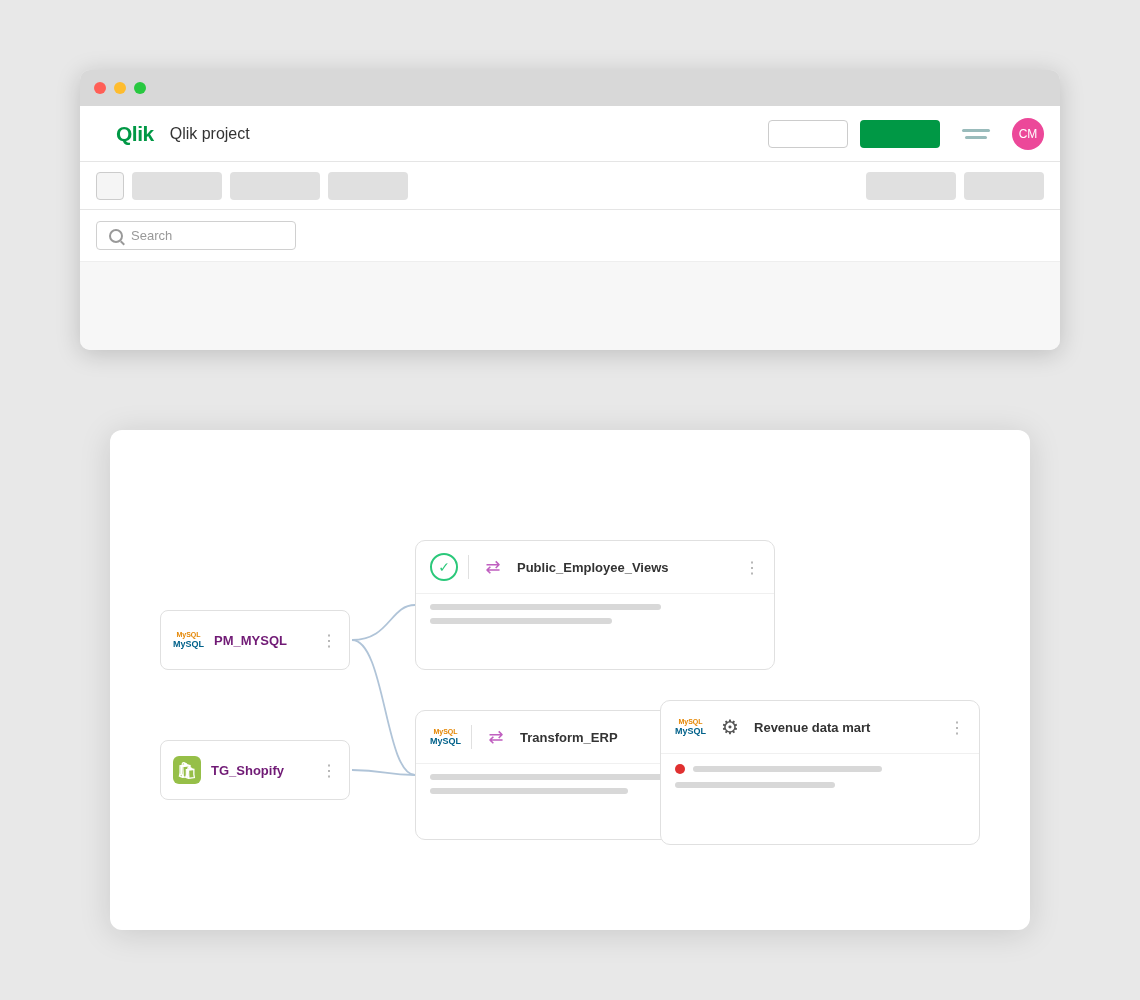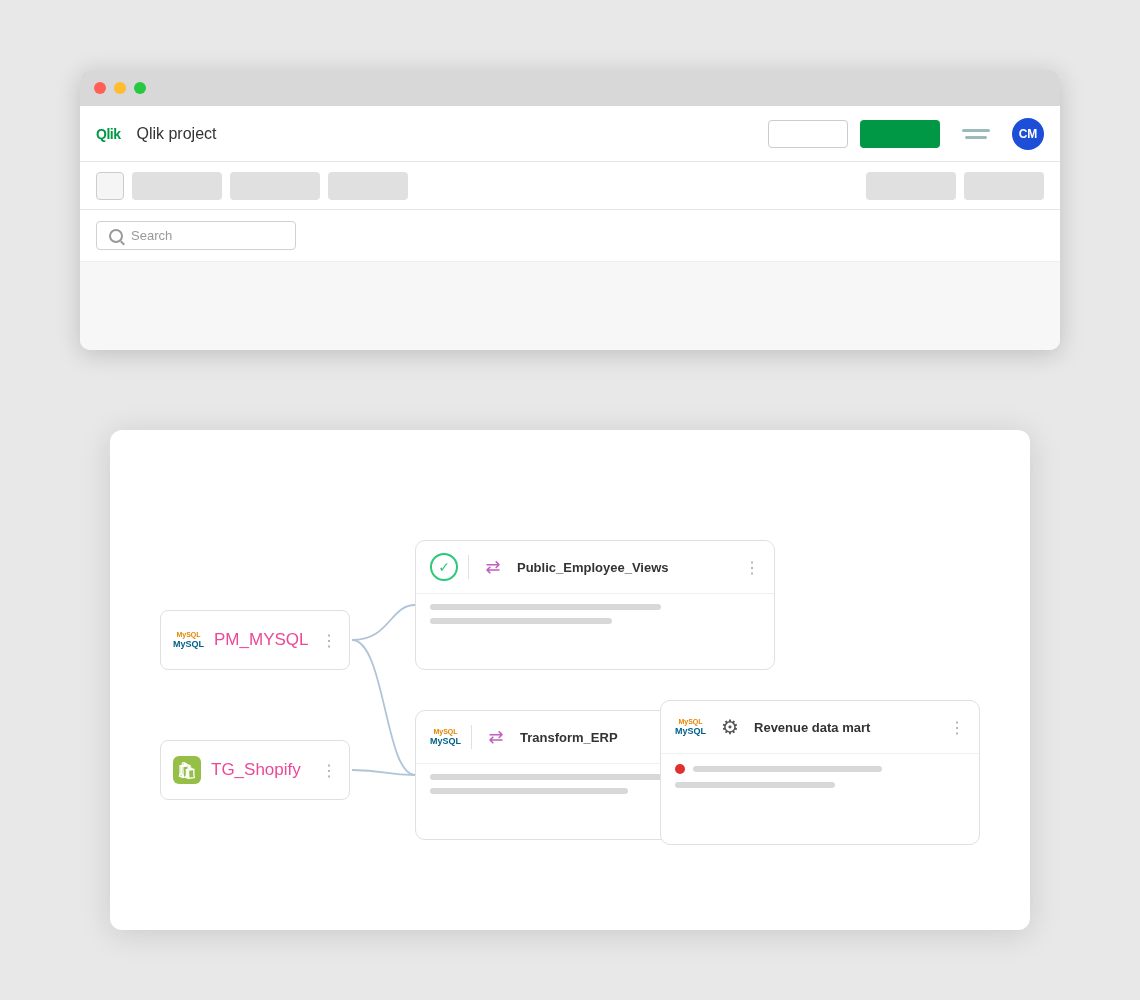--- a/index.html
+++ b/index.html
@@ -67,24 +67,25 @@
       gap: 12px;
     }
 
     .qlik-logo {
       display: flex;
       align-items: center;
       gap: 4px;
     }
 
     .qlik-logo-text {
-      font-size: 14px;
+      font-size: 21px;
       font-weight: 700;
       color: #009845;
       letter-spacing: -0.5px;
+      margin-left: 20px;
     }
 
     .app-title {
       font-size: 16px;
       color: #333;
       font-weight: 500;
       margin-left: 4px;
     }
 
     .header-spacer { flex: 1; }
@@ -118,27 +119,27 @@
     .header-line {
       height: 3px;
       background: #9bb;
       border-radius: 2px;
     }
 
     .header-avatar {
       width: 32px;
       height: 32px;
       border-radius: 50%;
-      background: #1d4ed8;
+      background: #ec4899;
       display: flex;
       align-items: center;
       justify-content: center;
       color: white;
       font-size: 12px;
-      font-weight: 700;
+      font-weight: 400;
     }
 
     
     .app-toolbar {
       background: white;
       height: 48px;
       display: flex;
       align-items: center;
       padding: 0 16px;
       border-bottom: 1px solid #e5e5e5;
@@ -426,23 +427,23 @@
       position: absolute;
       top: 0;
       left: 0;
       width: 100%;
       height: 100%;
       pointer-events: none;
       overflow: visible;
     }
 
     .source-node-name {
-      font-size: 17px;
-      font-weight: 400;
-      color: #ec4899;
+      font-size: 13px;
+      font-weight: 700;
+      color: #701a75;
       flex: 1;
     }
   </style>
 </head>
 <body>
 
 <div class="outer-wrapper">
 
   <div class="browser-window">
 

